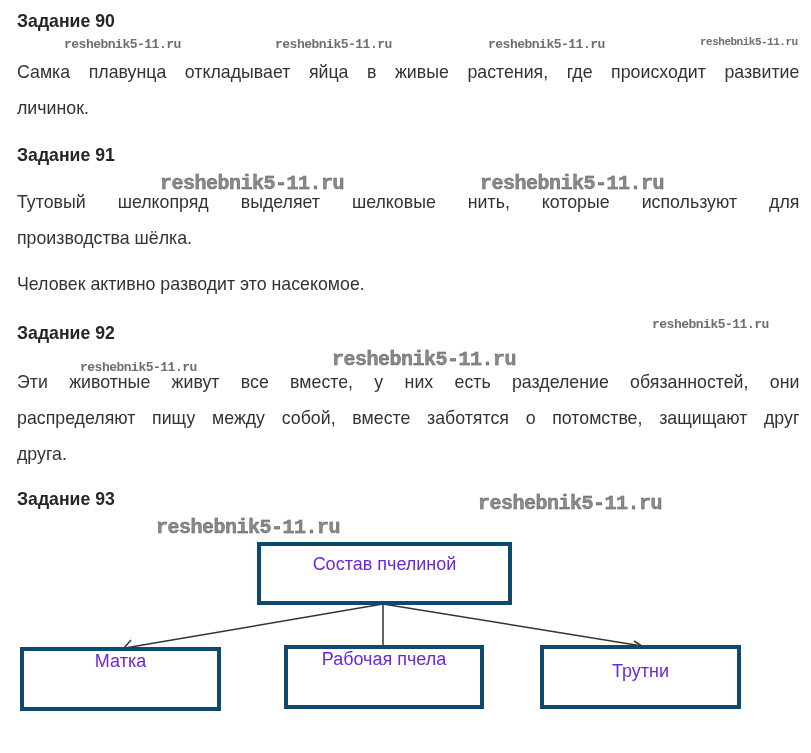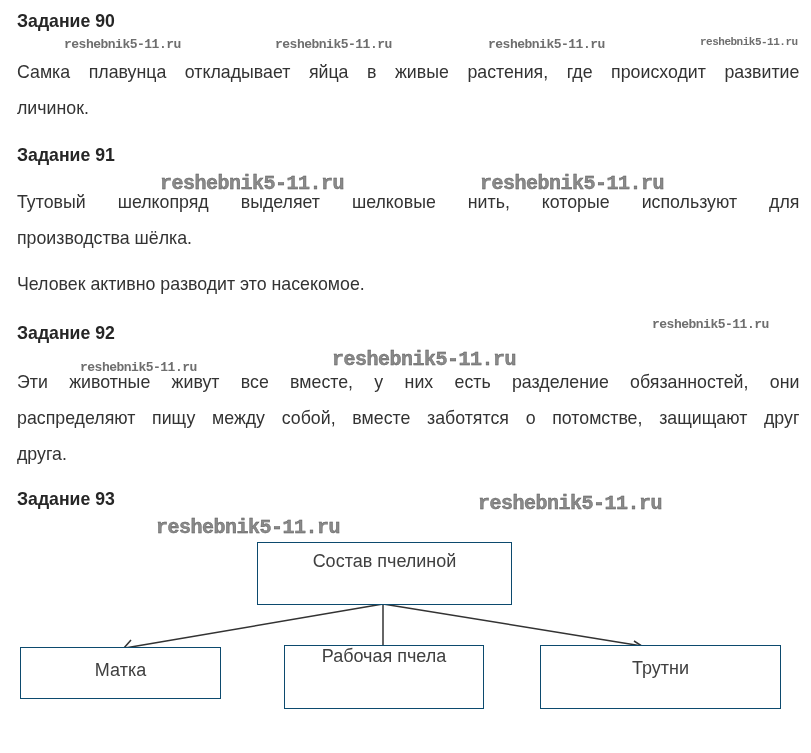--- a/index.html
+++ b/index.html
@@ -8,22 +8,22 @@
   .abs { position:absolute; white-space:nowrap; }
   .heading { font-weight:bold; font-size:19px; color:#262626; transform:scaleX(0.93); transform-origin:left top; }
   .para { position:absolute; left:17px; width:783px; font-size:18.5px; line-height:36px;
           color:#333; text-align:justify; transform:scaleX(0.96); transform-origin:left top; width:815px; }
   .line { display:block; white-space:nowrap; }
   .justify { text-align:justify; text-align-last:justify; }
   .wm { font-family:Liberation Mono, monospace; font-weight:bold; color:#8a8a8a;
         -webkit-text-stroke:0.4px #555; letter-spacing:-0.5px;margin-left:28px; }
   .wm-s { font-size:13px; color:#6e6e6e; -webkit-text-stroke:0; }
   .wm-l { font-size:20px; }
-  .box { position:absolute; border:1px solid #0c4a6e; box-sizing:border-box; background:#fff;
-         display:flex; justify-content:center; text-align:right; font-size:18px; color:#404040; }
+  .box { position:absolute; border:4px solid #0c4a6e; box-sizing:border-box; background:#fff;
+         display:flex; justify-content:center; text-align:right; font-size:18px; color:#6d28d9; }
   .box span { display:block; }
   svg.arrows { position:absolute; left:0; top:0; }
 </style>
 </head>
 <body>
 
 <div class="abs heading" style="left:17px; top:10px;">Задание 90</div>
 <div class="abs wm wm-s" style="left:36px; top:37px;">reshebnik5-11.ru</div>
 <div class="abs wm wm-s" style="left:247px; top:37px;">reshebnik5-11.ru</div>
 <div class="abs wm wm-s" style="left:460px; top:37px;">reshebnik5-11.ru</div>
@@ -68,21 +68,21 @@
     <polyline points="634,641 642,646 635,652"></polyline>
   </g>
 </svg>
 
 <div class="box" style="left:257px; top:542px; width:255px; height:63px; line-height:24px; padding-top:6px;">
   <div>
     <span>Состав пчелиной</span>
   </div>
 </div>
 
-<div class="box" style="left:20px; top:647px; width:201px; height:52px; padding-top:12px;">
+<div class="box" style="left:20px; top:647px; width:201px; height:64px; ">
   <span>Матка</span>
 </div>
 <div class="box" style="left:284px; top:645px; width:200px; height:64px; ">
   <span>Рабочая пчела</span>
 </div>
-<div class="box" style="left:540px; top:645px; width:241px; height:64px; padding-top:12px;">
+<div class="box" style="left:540px; top:645px; width:201px; height:64px; padding-top:12px;">
   <span>Трутни</span>
 </div>
 
 </body></html>

